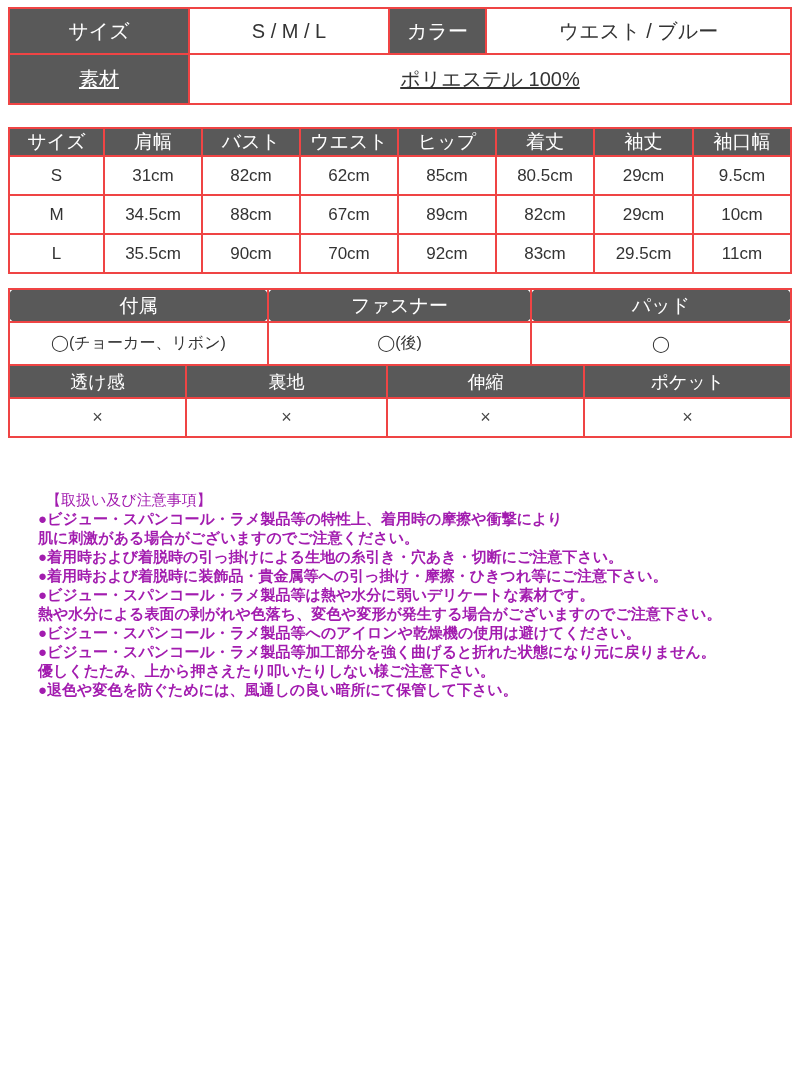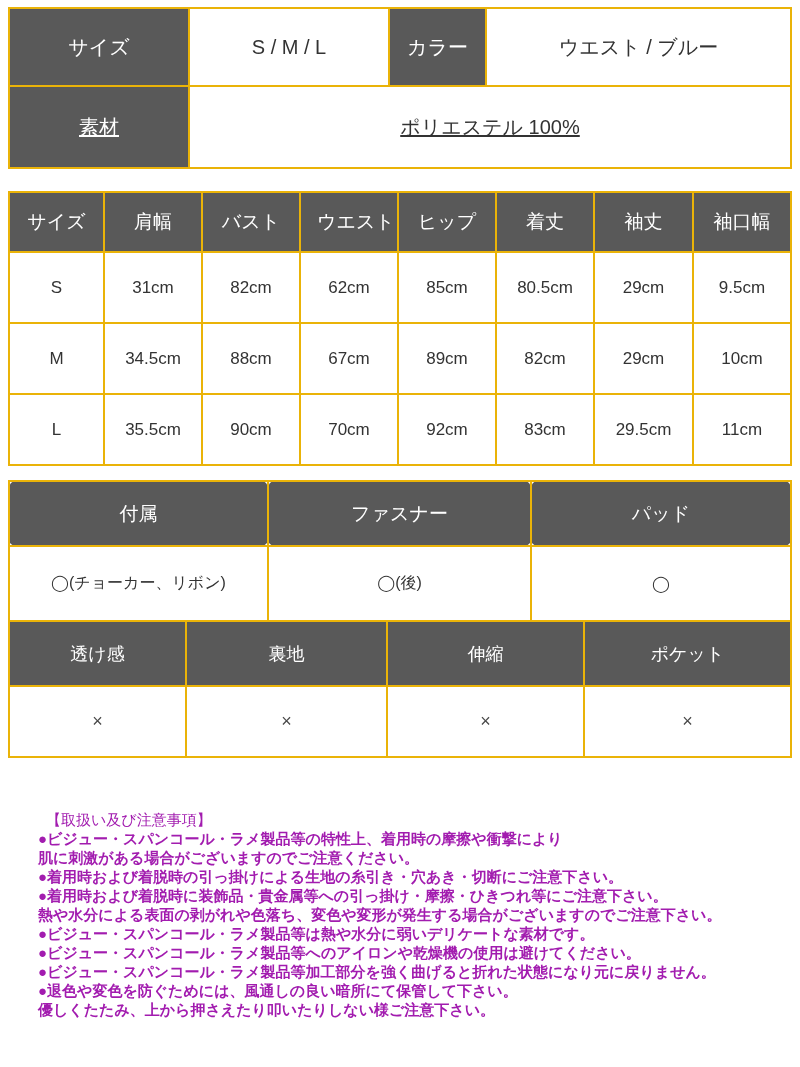--- a/index.html
+++ b/index.html
@@ -16,24 +16,24 @@
   }
   .page {
     padding: 7px 10px 0 8px;
   }
   table {
     border-collapse: collapse;
     table-layout: fixed;
     width: 782px;
   }
   th, td {
-    border: 2px solid #eab308;
+    border: 2px solid #ef4444;
     text-align: center;
     vertical-align: middle;
-    padding: 16px;
+    padding: 0;
     overflow: hidden;
     white-space: nowrap;
   }
   th {
     background: #595959;
     color: #ffffff;
     font-weight: normal;
   }
   
   .t1 { margin-bottom: 22px; font-size: 20px; }
@@ -185,21 +185,21 @@
     </tr>
   </tbody>
     </table>
 
   <div class="notes">
     <div class="notes-title">【取扱い及び注意事項】</div>
     <div class="note-line">●ビジュー・スパンコール・ラメ製品等の特性上、着用時の摩擦や衝撃により</div>
     <div class="note-line">肌に刺激がある場合がございますのでご注意ください。</div>
     <div class="note-line">●着用時および着脱時の引っ掛けによる生地の糸引き・穴あき・切断にご注意下さい。</div>
     <div class="note-line">●着用時および着脱時に装飾品・貴金属等への引っ掛け・摩擦・ひきつれ等にご注意下さい。</div>
+    <div class="note-line">●ビジュー・スパンコール・ラメ製品等は熱や水分に弱いデリケートな素材です。</div>
     <div class="note-line">熱や水分による表面の剥がれや色落ち、変色や変形が発生する場合がございますのでご注意下さい。</div>
-    <div class="note-line">●ビジュー・スパンコール・ラメ製品等は熱や水分に弱いデリケートな素材です。</div>
     <div class="note-line">●ビジュー・スパンコール・ラメ製品等へのアイロンや乾燥機の使用は避けてください。</div>
     <div class="note-line">●ビジュー・スパンコール・ラメ製品等加工部分を強く曲げると折れた状態になり元に戻りません。</div>
+    <div class="note-line">優しくたたみ、上から押さえたり叩いたりしない様ご注意下さい。</div>
     <div class="note-line">●退色や変色を防ぐためには、風通しの良い暗所にて保管して下さい。</div>
-    <div class="note-line">優しくたたみ、上から押さえたり叩いたりしない様ご注意下さい。</div>
   </div>
 
 </div>
 
 </body></html>

